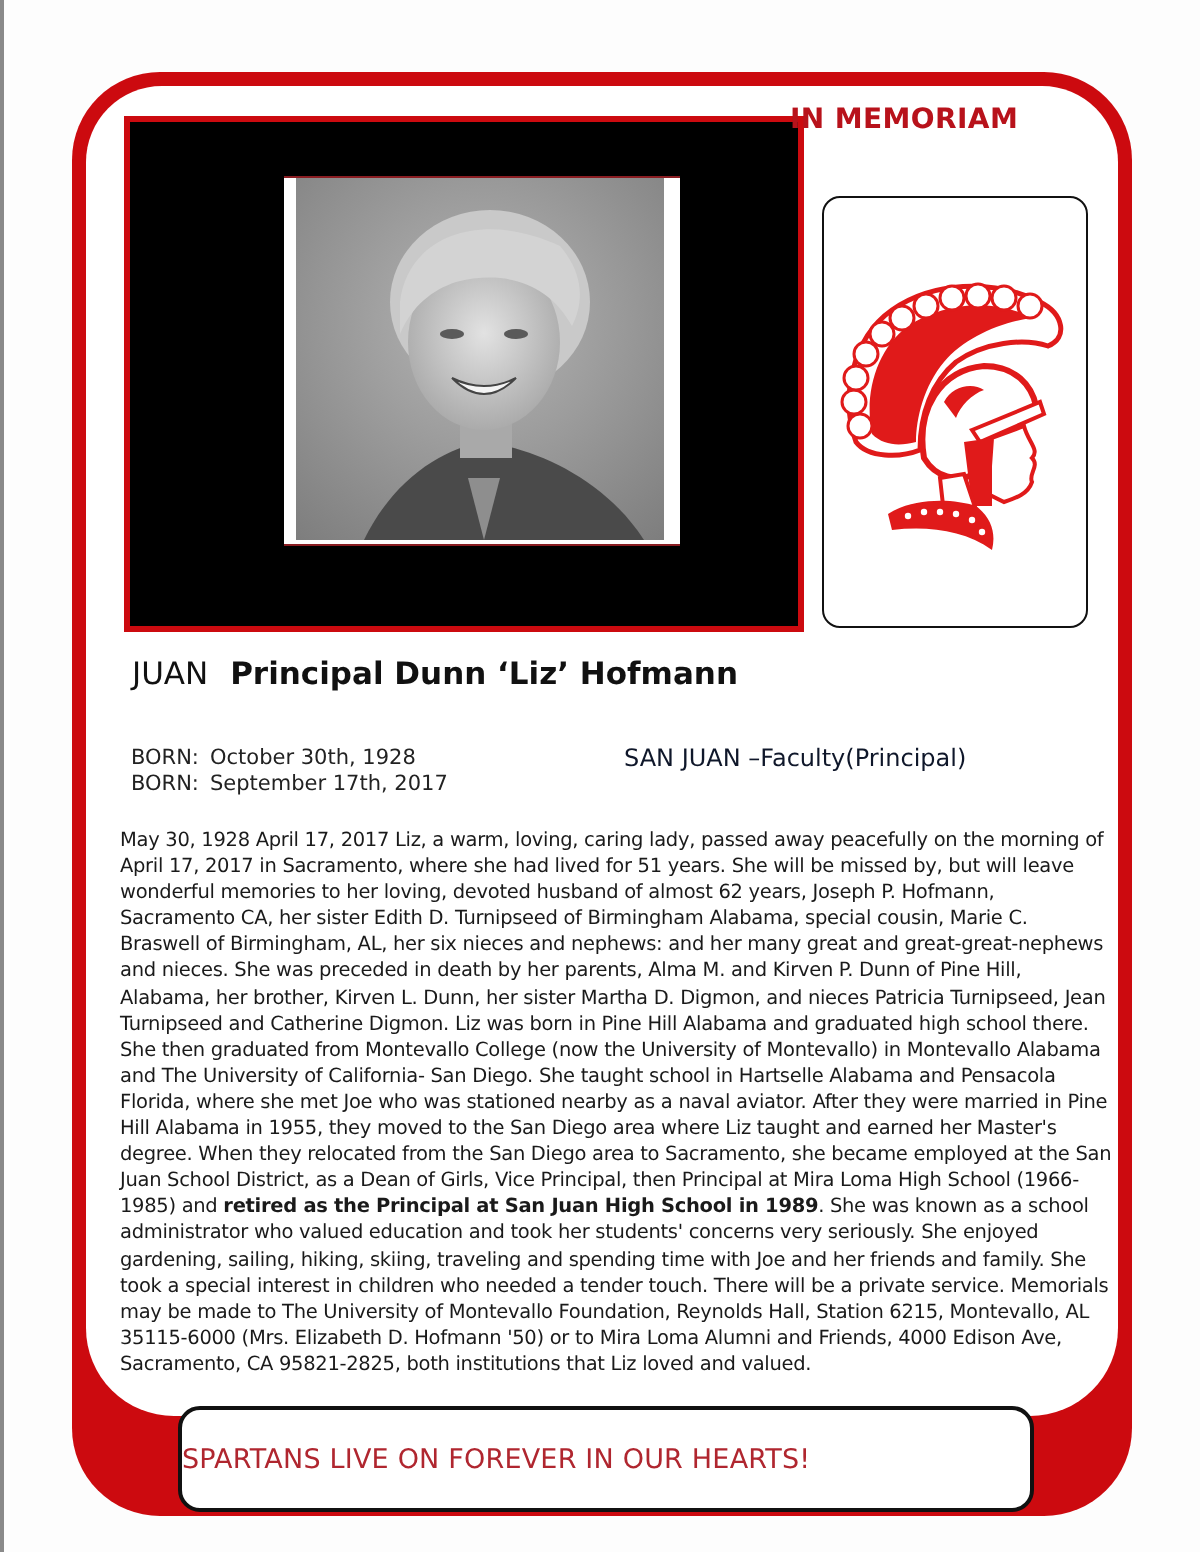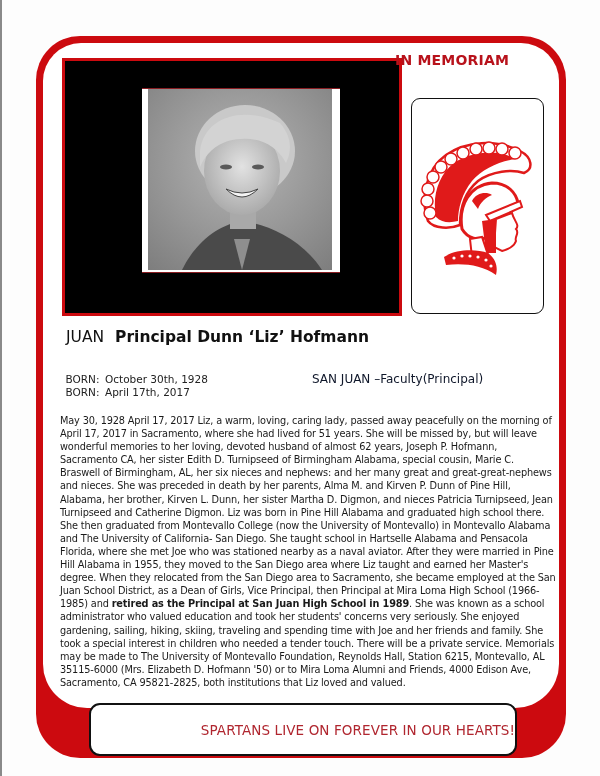--- a/index.html
+++ b/index.html
@@ -65,21 +65,21 @@
     .bio {
       position: absolute; left: 60px; top: 414px; width: 496px;
       font-family: "DejaVu Sans", sans-serif; font-size: 9.75px; line-height: 13.1px;
       color: #1a1a1a; letter-spacing: -0.15px;
     }
     .bio b { font-weight: bold; }
 
     .banner {
       position: absolute; left: 89px; top: 703px; width: 424px; height: 49px;
       background: #fff; border: 2px solid #111; border-radius: 11px;
-      display: flex; align-items: center; justify-content: flex-end;
+      display: flex; align-items: center; justify-content: flex-start;
     }
     .banner span {
       font-family: "DejaVu Sans", sans-serif; font-size: 13.5px; color: #b0262f;
       letter-spacing: 0.1px; white-space: nowrap;
     }
   </style>
 </head>
 <body>
 
 <div class="page-edge"></div>
@@ -171,21 +171,21 @@
   <span class="val">Principal Dunn ‘Liz’ Hofmann</span>
 </div>
 
 <div class="dates">
   <div class="row">
     <span class="k">BORN:</span>
     <span>October 30th, 1928</span>
   </div>
   <div class="row">
     <span class="k">BORN:</span>
-    <span>April 17th, 2017</span>
+    <span>September 17th, 2017</span>
   </div>
 </div>
 
 <div class="faculty">SAN JUAN –Faculty(Principal)</div>
 
 <div class="bio"><span>May 30, 1928 April 17, 2017 Liz, a warm, loving, caring lady, passed away peacefully on the morning of April 17, 2017 in Sacramento, where she had lived for 51 years. She will be missed by, but will leave wonderful memories to her loving, devoted husband of almost 62 years, Joseph P. Hofmann, Sacramento CA, her sister Edith D. Turnipseed of Birmingham Alabama, special cousin, Marie C. Braswell of Birmingham, AL, her six nieces and nephews: and her many great and great-great-nephews and nieces. She was preceded in death by her parents, Alma M. and Kirven P. Dunn of Pine Hill, Alabama, her brother, Kirven L. Dunn, her sister Martha D. Digmon, and nieces Patricia Turnipseed, Jean Turnipseed and Catherine Digmon. Liz was born in Pine Hill Alabama and graduated high school there. She then graduated from Montevallo College (now the University of Montevallo) in Montevallo Alabama and The University of California- San Diego. She taught school in Hartselle Alabama and Pensacola Florida, where she met Joe who was stationed nearby as a naval aviator. After they were married in Pine Hill Alabama in 1955, they moved to the San Diego area where Liz taught and earned her Master's degree. When they relocated from the San Diego area to Sacramento, she became employed at the San Juan School District, as a Dean of Girls, Vice Principal, then Principal at Mira Loma High School (1966-1985) and </span><b>retired as the Principal at San Juan High School in 1989</b><span>. She was known as a school administrator who valued education and took her students' concerns very seriously. She enjoyed gardening, sailing, hiking, skiing, traveling and spending time with Joe and her friends and family. She took a special interest in children who needed a tender touch. There will be a private service. Memorials may be made to The University of Montevallo Foundation, Reynolds Hall, Station 6215, Montevallo, AL 35115-6000 (Mrs. Elizabeth D. Hofmann '50) or to Mira Loma Alumni and Friends, 4000 Edison Ave, Sacramento, CA 95821-2825, both institutions that Liz loved and valued.</span></div>
 
 <div class="banner">
   <span>SPARTANS LIVE ON FOREVER IN OUR HEARTS!</span>
 </div>

